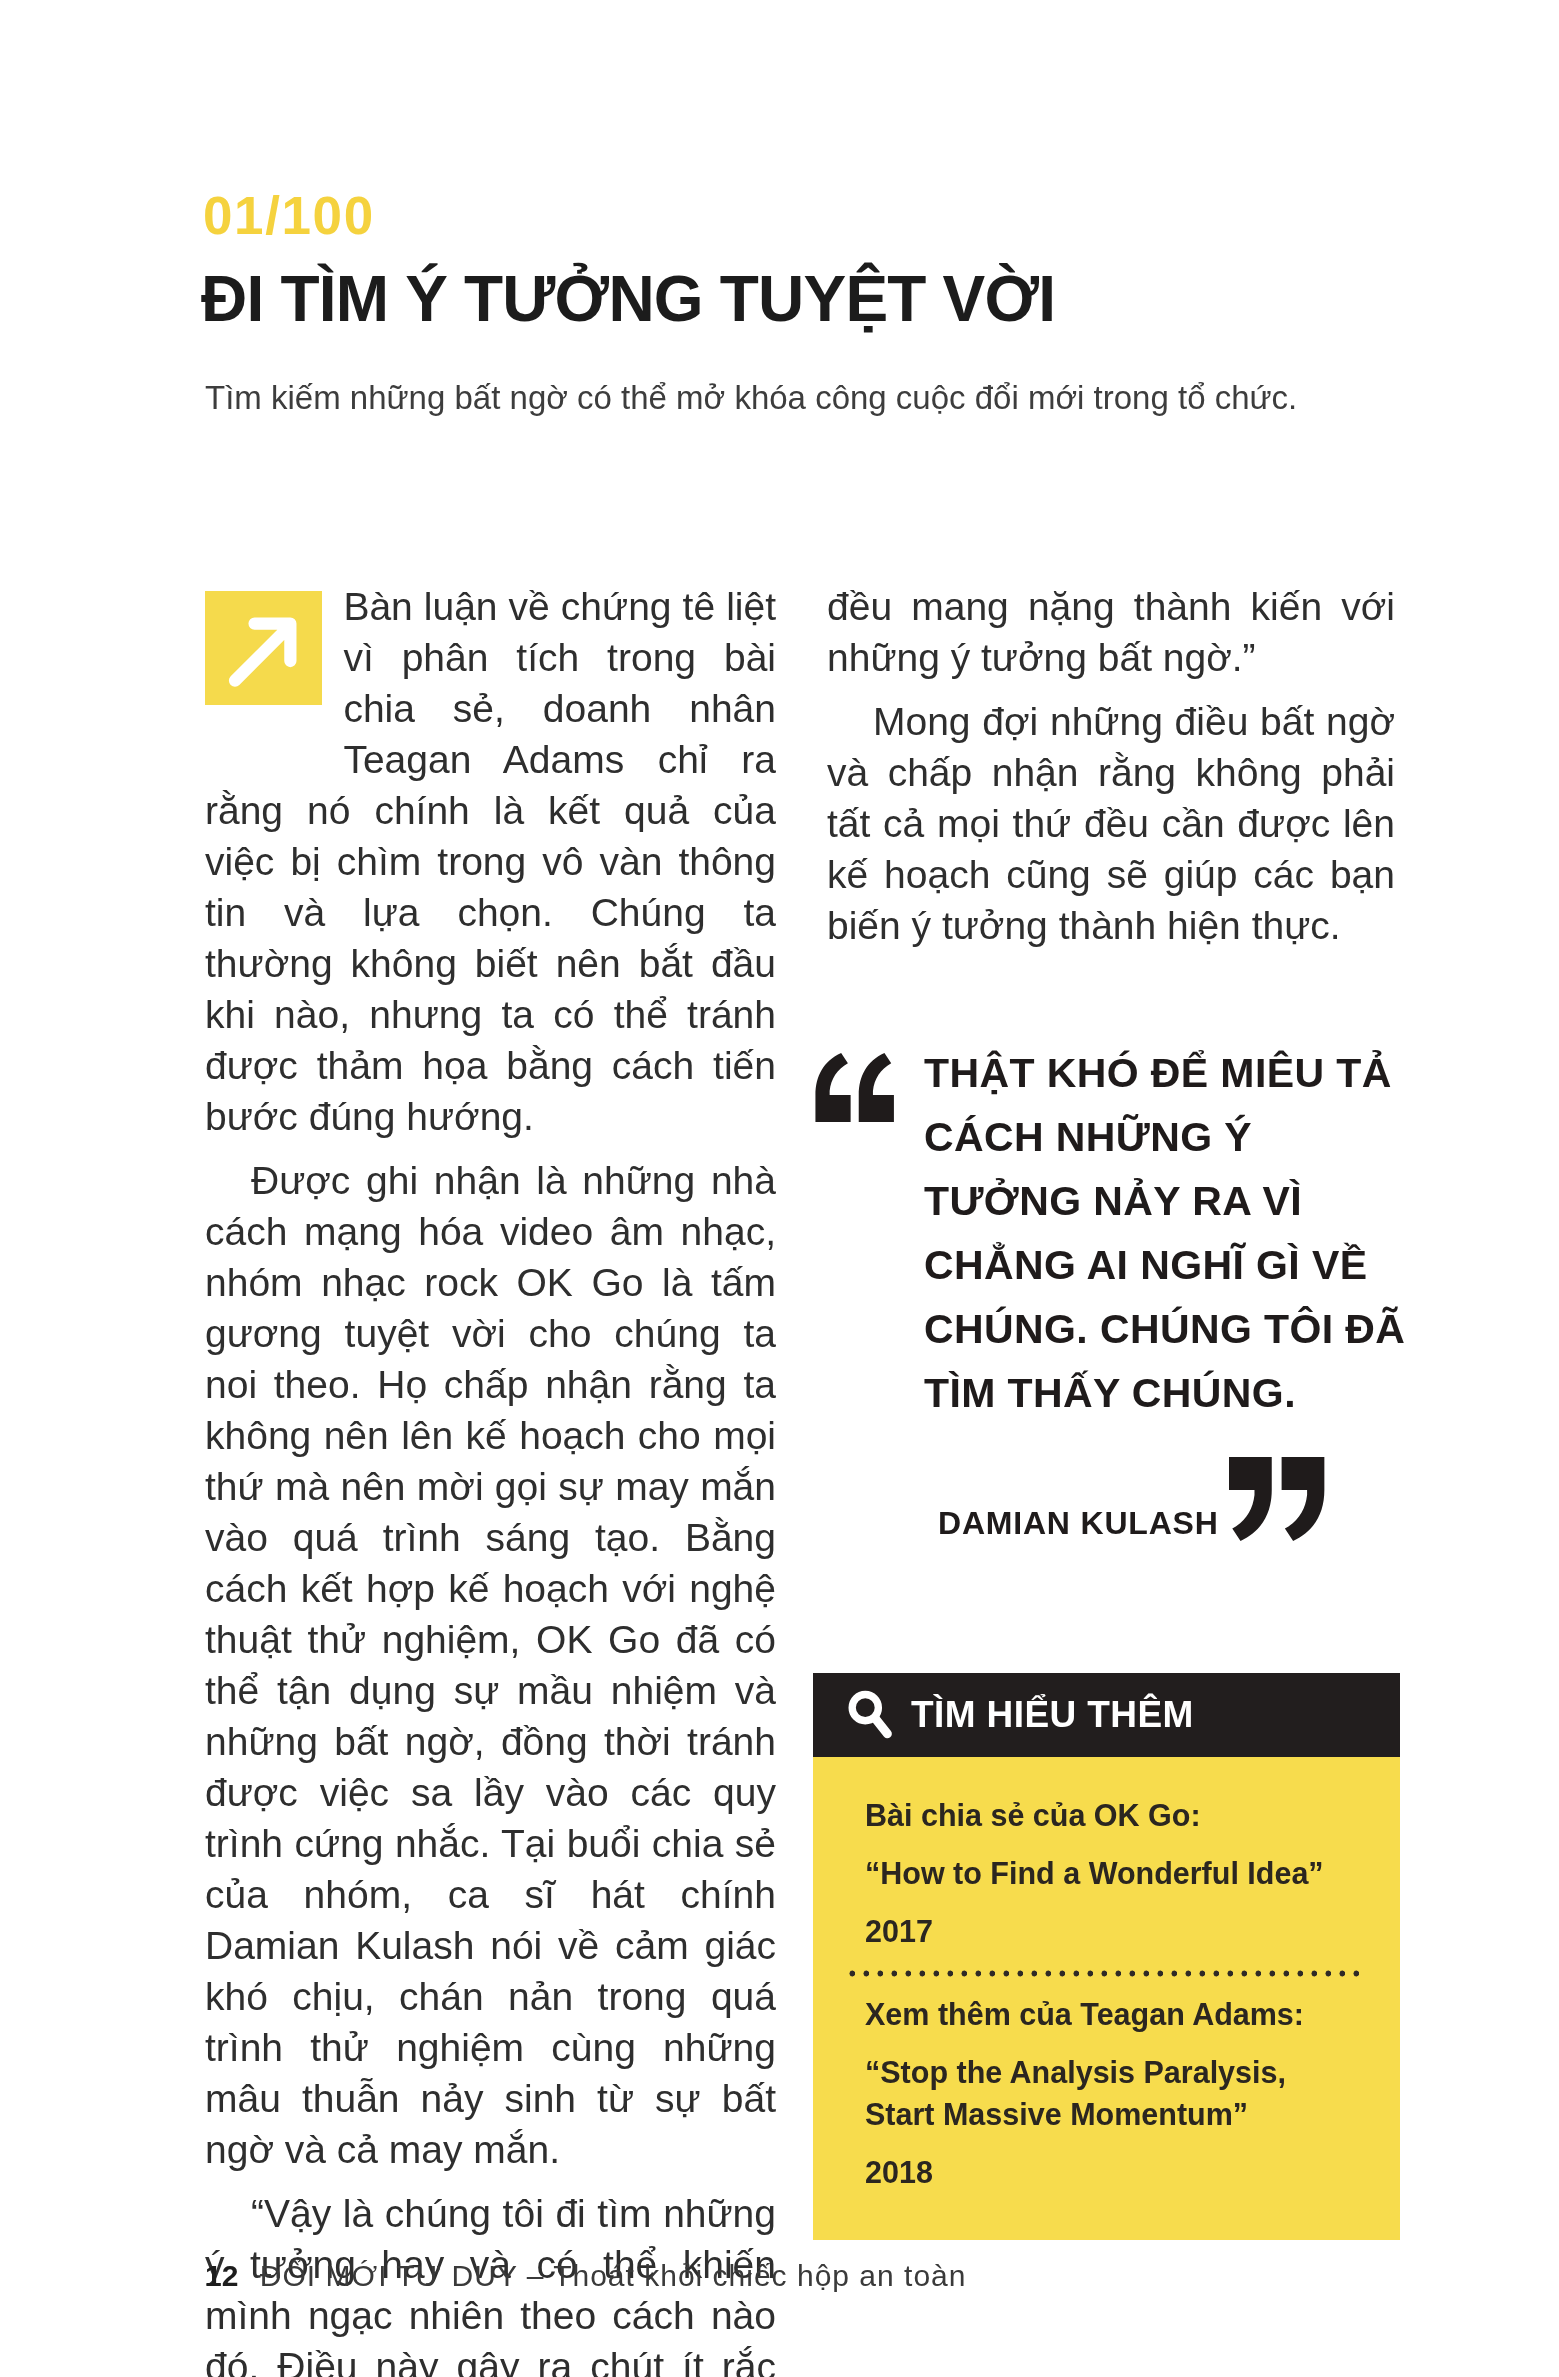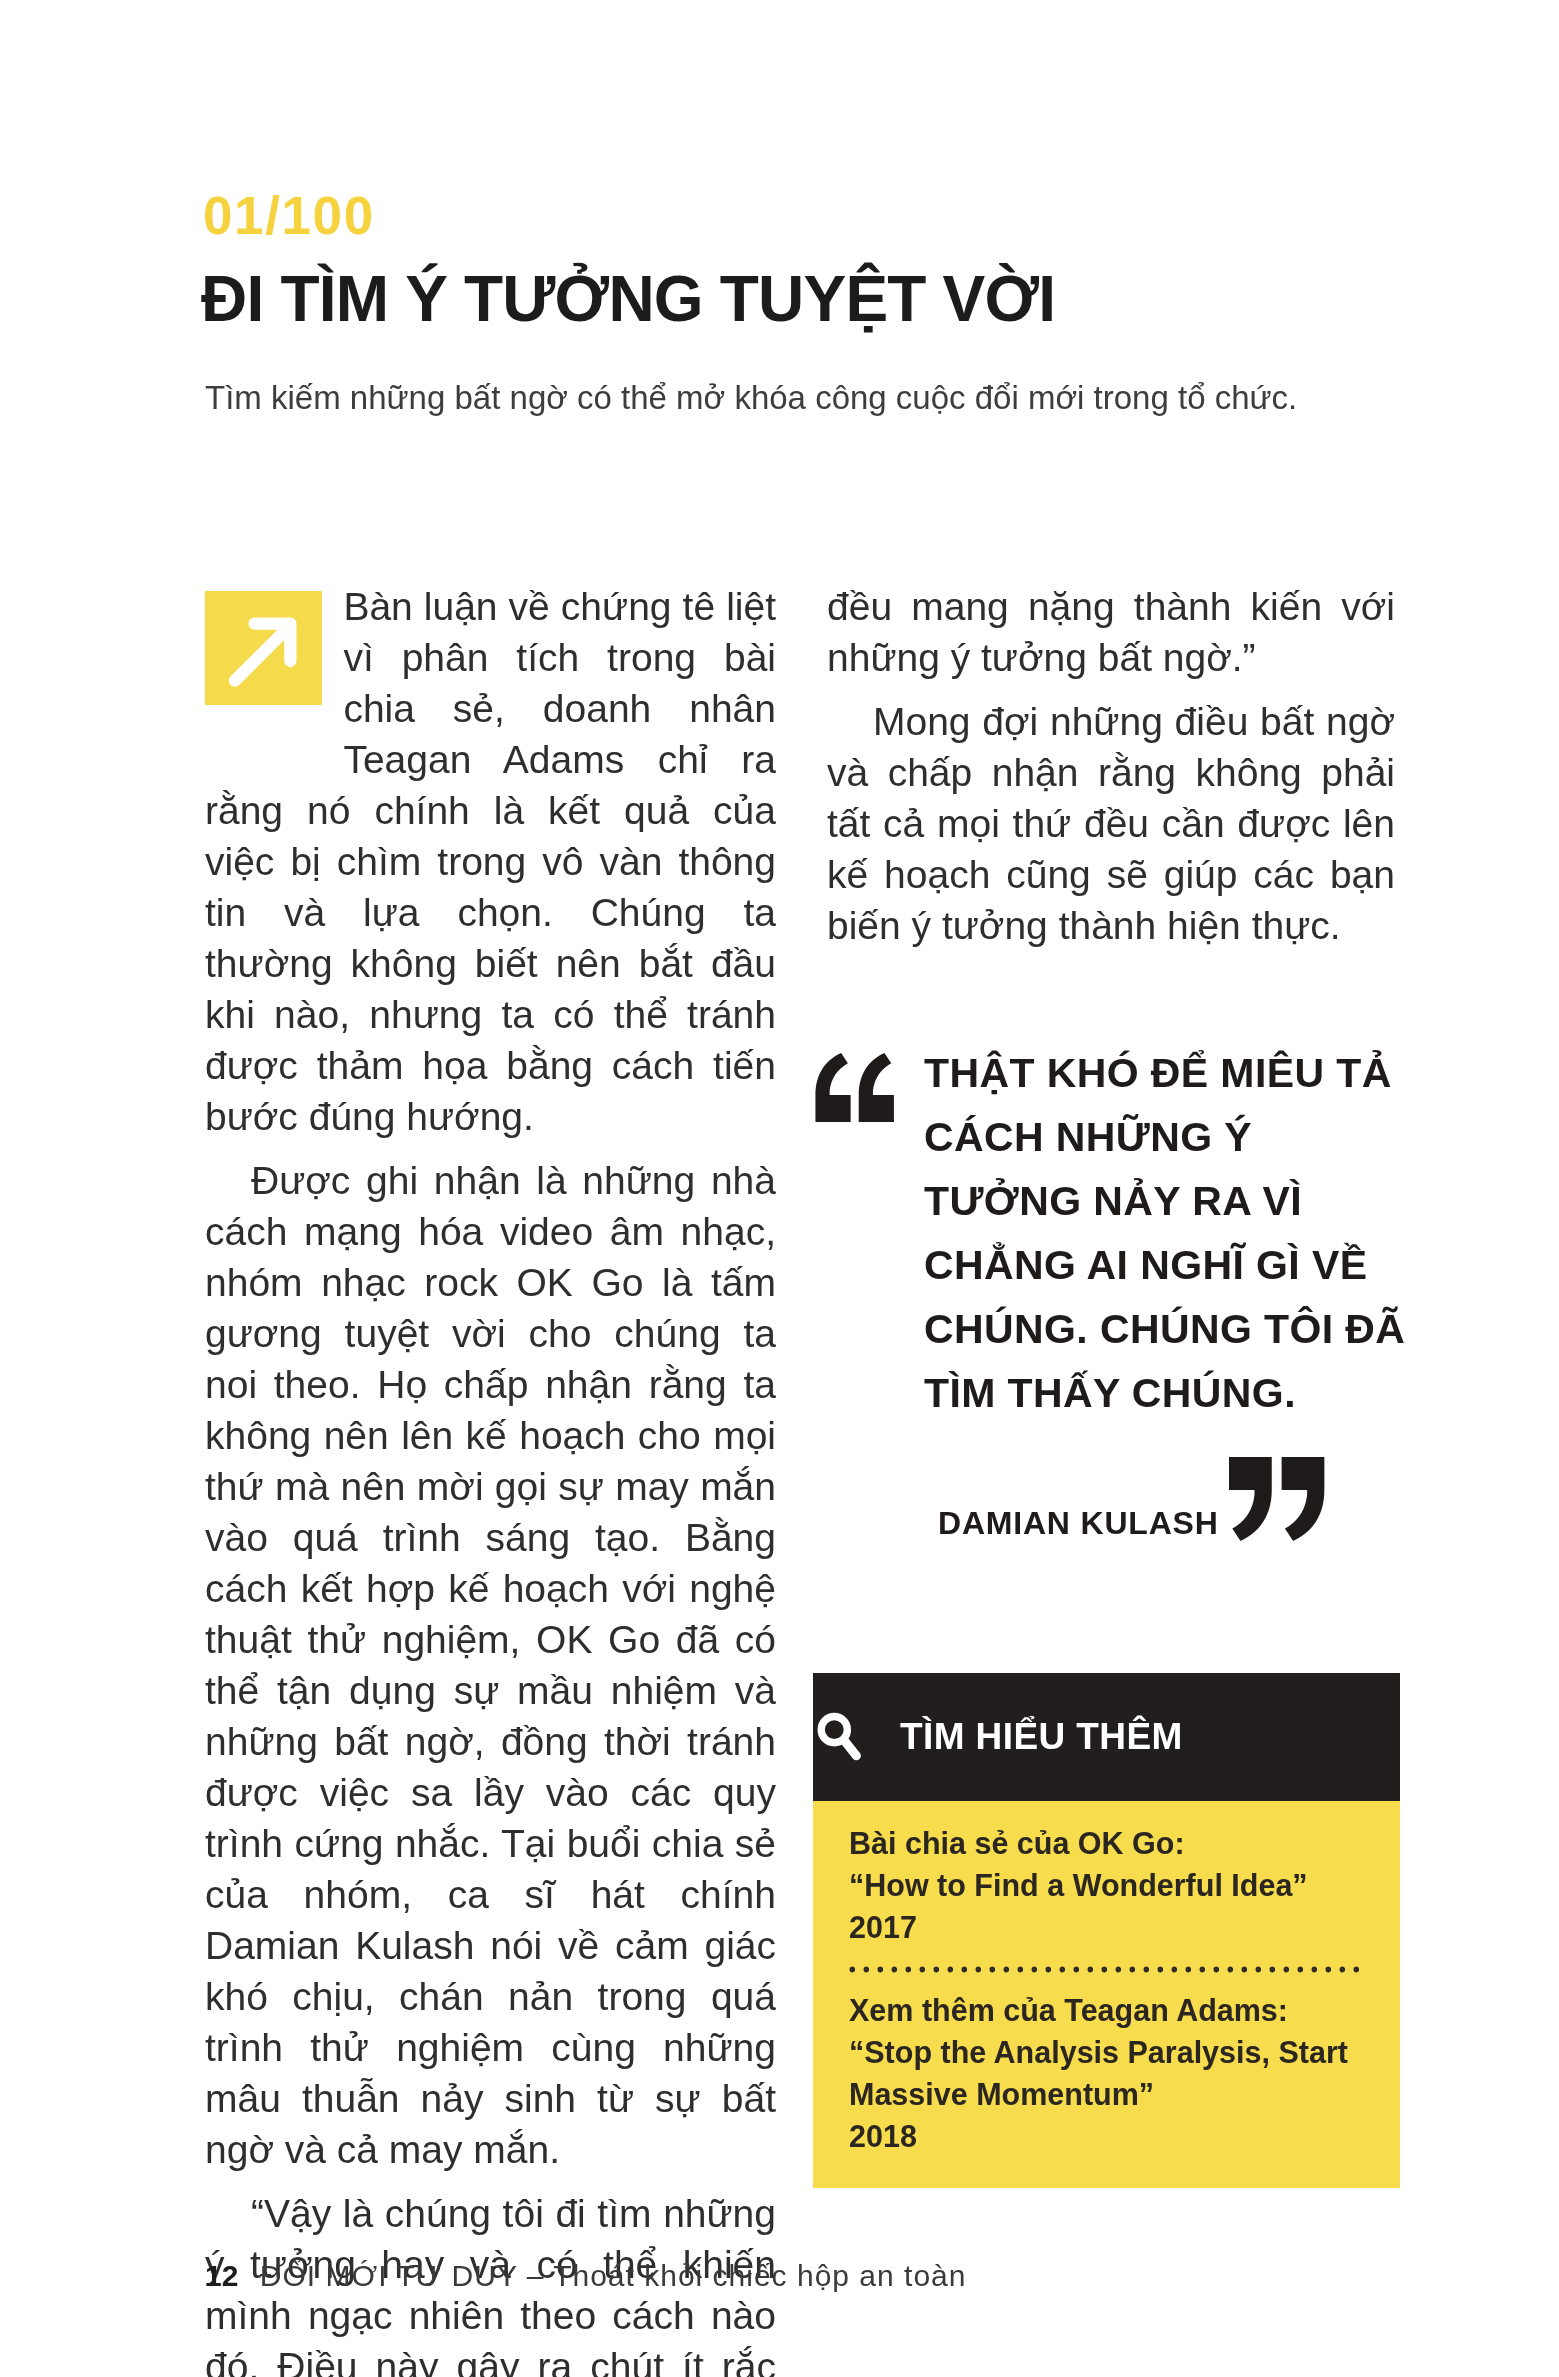--- a/index.html
+++ b/index.html
@@ -47,30 +47,30 @@
     font-size:41px;font-weight:700;line-height:64px;letter-spacing:0.4px;
     color:#1f1b1b;text-align:left;
   }
   .quote-attribution{
     position:absolute;left:938px;top:1505px;
     font-size:32px;font-weight:700;letter-spacing:0.8px;color:#1f1b1b;
   }
   
   .learn-more{position:absolute;left:813px;top:1673px;width:587px;}
   .lm-header{
-    background:#221e1e;height:128px;
-    display:flex;align-items:center;gap:33px;box-sizing:border-box;
+    background:#221e1e;height:84px;
+    display:flex;align-items:center;gap:13px;padding-left:31px;box-sizing:border-box;
   }
   .lm-header .mag{width:54px;height:54px;flex:0 0 auto;}
   .lm-title{color:#ffffff;font-size:37px;font-weight:800;letter-spacing:0.4px;}
   .lm-body{
     background:#F7DC4D;padding:21.4px 33px 31px 36px;
     font-size:30.5px;font-weight:700;line-height:42px;color:#2b2620;
   }
-  .lm-item div{margin:0;}
+  .lm-item div{margin:16px;}
   .lm-item .lm-ref-title{}
   .lm-divider{
     height:6.6px;margin:18px 0 16.5px 0;
     background-image:radial-gradient(circle at 3.3px 3.3px,#2e2a26 2.6px,rgba(0,0,0,0) 3.1px);
     background-size:14px 6.6px;background-repeat:repeat-x;
   }
   
   .page-footer{
     position:absolute;left:205px;top:2259px;
     font-size:30px;color:#3a3a3a;white-space:nowrap;

